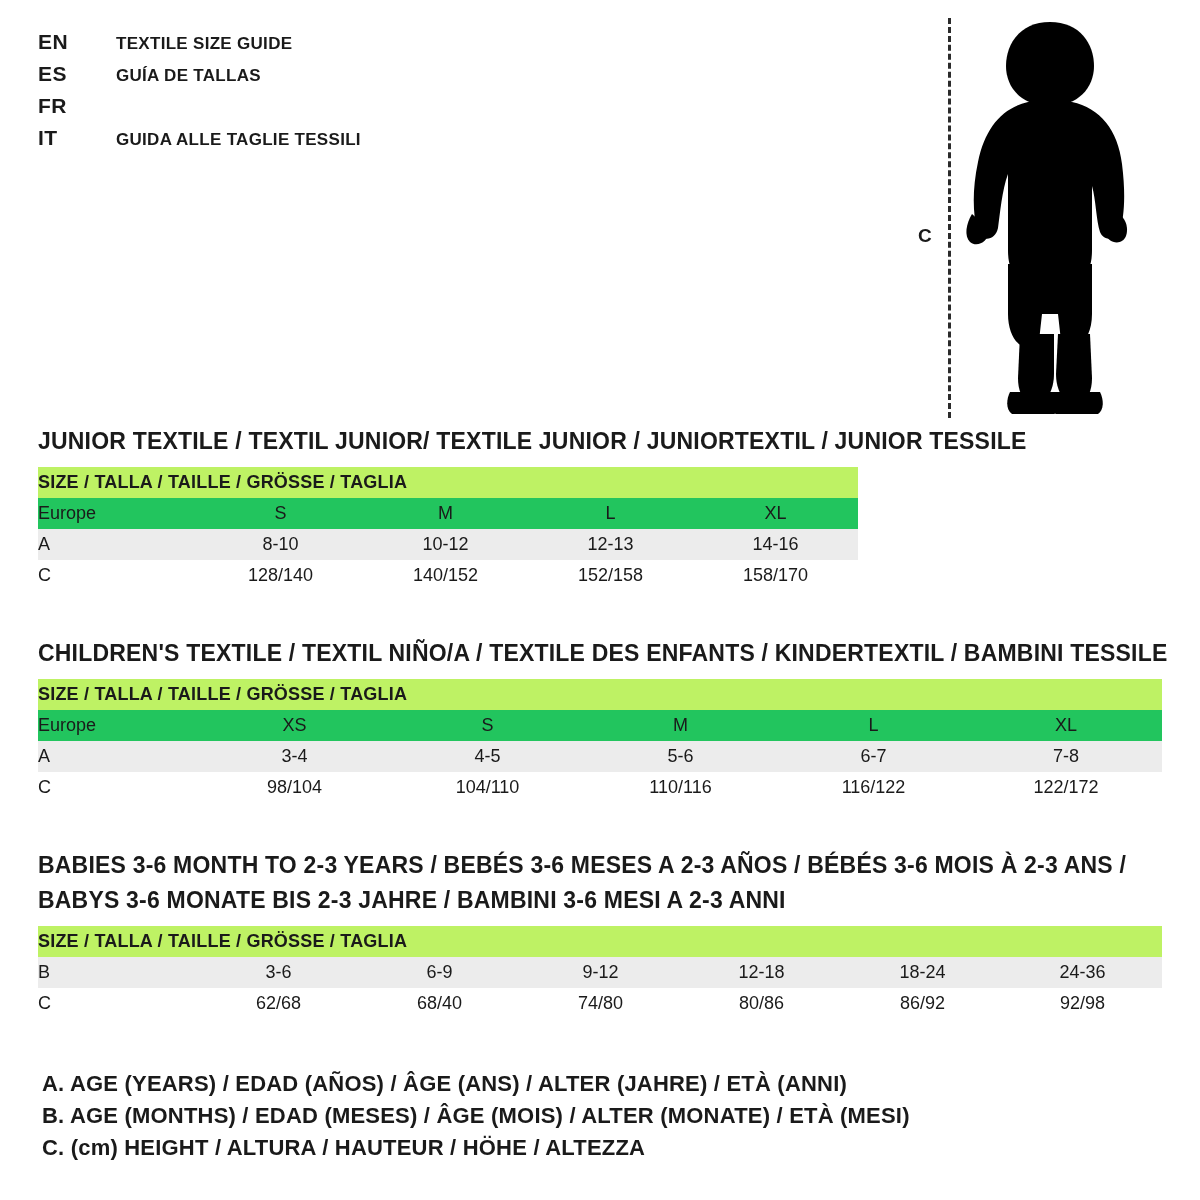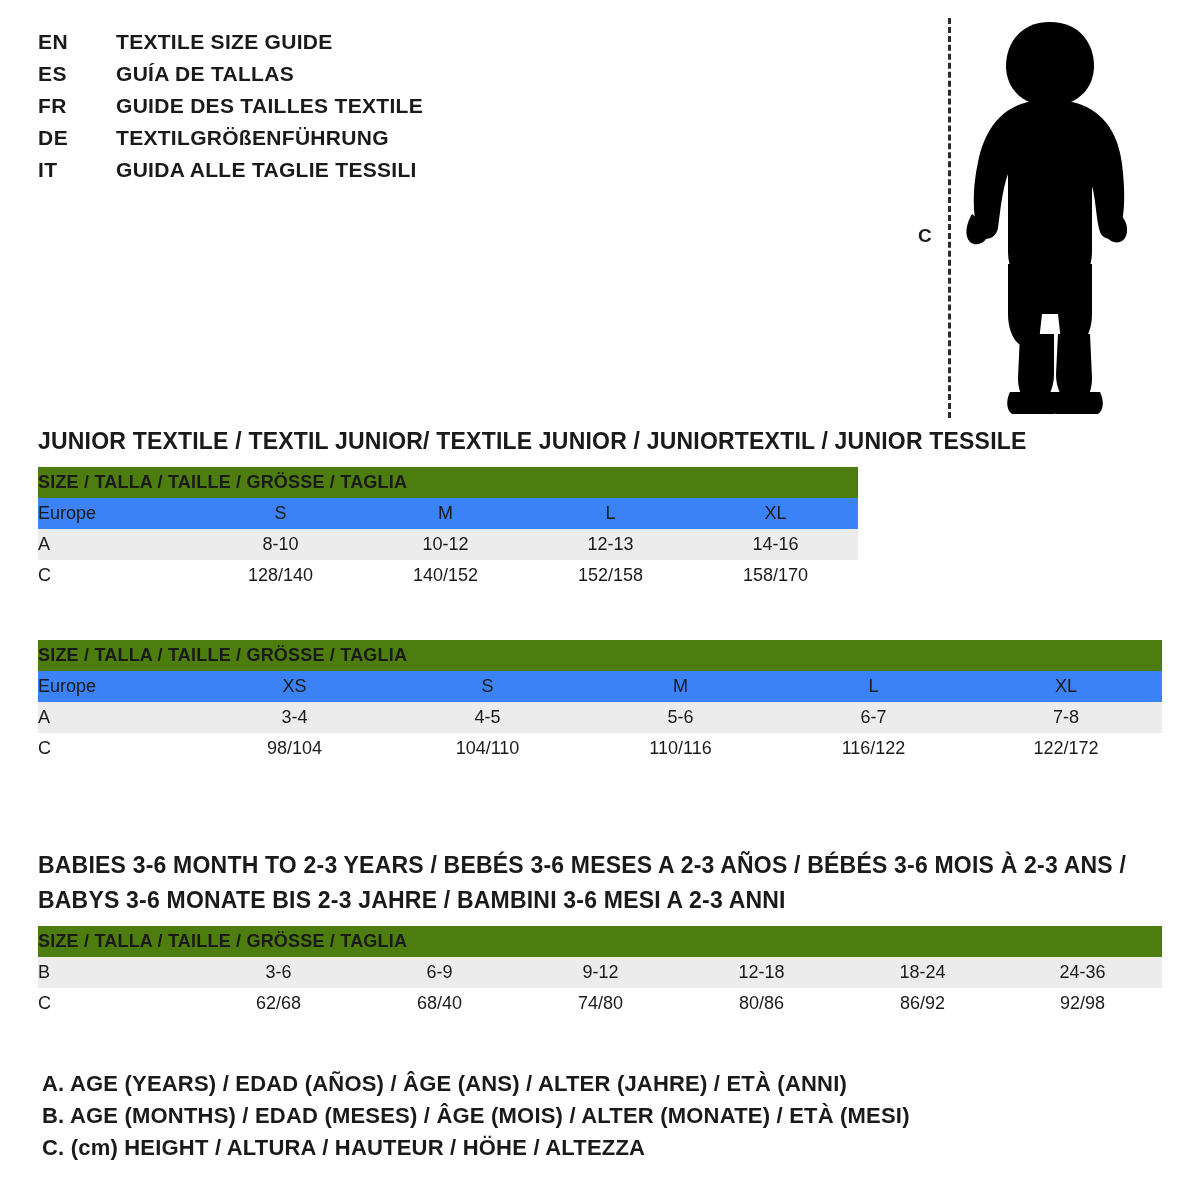--- a/index.html
+++ b/index.html
@@ -36,21 +36,21 @@
     height: 30px;
     margin-bottom: 2px;
   }
   .lang-code {
     width: 78px;
     font-size: 21px;
     font-weight: 700;
     letter-spacing: 0.5px;
   }
   .lang-text {
-    font-size: 21px;
+    font-size: 17px;
     font-weight: 700;
     letter-spacing: 0.3px;
   }
 
   
   .figure-area {
     position: absolute;
     top: 10px;
     left: 900px;
     width: 260px;
@@ -95,30 +95,30 @@
     border-collapse: collapse;
     table-layout: fixed;
   }
   table.size-table td {
     font-size: 18px;
     height: 31px;
     padding: 0;
     vertical-align: middle;
   }
   .band {
-    background: #4d7c0f;
+    background: #bef264;
   }
   .band td {
     font-weight: 700;
     padding-left: 8px;
     font-size: 18px;
     letter-spacing: 0.2px;
   }
   .row-head td {
-    background: #3b82f6;
+    background: #22c55e;
   }
   .row-alt td {
     background: #ececec;
   }
   .row-plain td {
     background: #ffffff;
   }
   .lbl {
     padding-left: 8px;
     text-align: left;
@@ -151,25 +151,20 @@
     <div class="lang-row">
       <span class="lang-code">EN</span>
       <span class="lang-text">TEXTILE SIZE GUIDE</span>
     </div>
     <div class="lang-row">
       <span class="lang-code">ES</span>
       <span class="lang-text">GUÍA DE TALLAS</span>
     </div>
     <div class="lang-row">
       <span class="lang-code">FR</span>
-      <span class="lang-text">GUIDE DES TAILLES TEXTILE</span>
-    </div>
-    <div class="lang-row">
-      <span class="lang-code">DE</span>
-      <span class="lang-text">TEXTILGRÖßENFÜHRUNG</span>
     </div>
     <div class="lang-row">
       <span class="lang-code">IT</span>
       <span class="lang-text">GUIDA ALLE TAGLIE TESSILI</span>
     </div>
   </div>
 
   <div class="figure-area">
     <span class="figure-label">C</span>
     <div class="dash-line"></div>
@@ -238,20 +233,21 @@
           <td class="val">128/140</td>
           <td class="val">140/152</td>
           <td class="val">152/158</td>
           <td class="val">158/170</td>
         </tr>
       </tbody>
     </table>
   </div>
 
   <div class="section" style="top:640px;">
+    <div class="section-title">CHILDREN'S TEXTILE / TEXTIL NIÑO/A / TEXTILE DES ENFANTS / KINDERTEXTIL / BAMBINI TESSILE</div>
     <table class="size-table" style="width:1124px;">
       <colgroup>
         <col style="width:160px">
           <col style="width:193px">
           <col style="width:193px">
           <col style="width:193px">
           <col style="width:193px">
           <col style="width:192px">
       </colgroup>
       <tbody>

